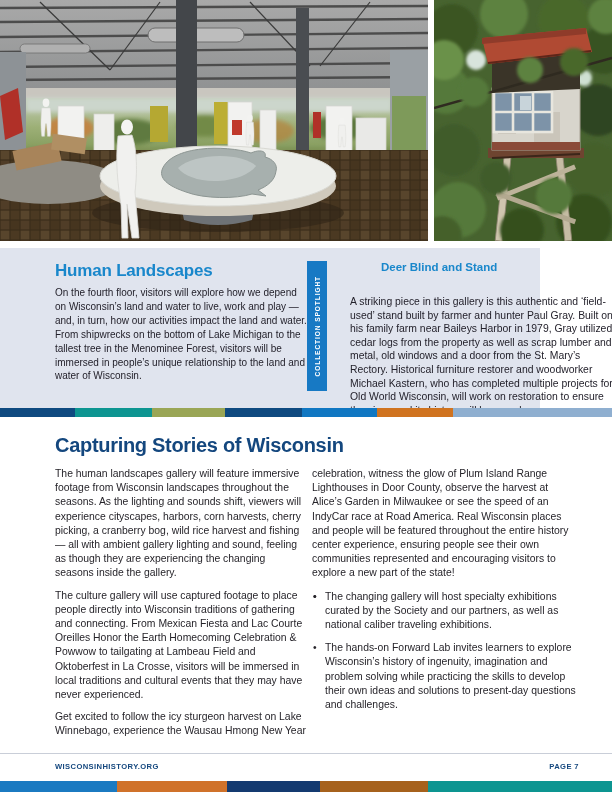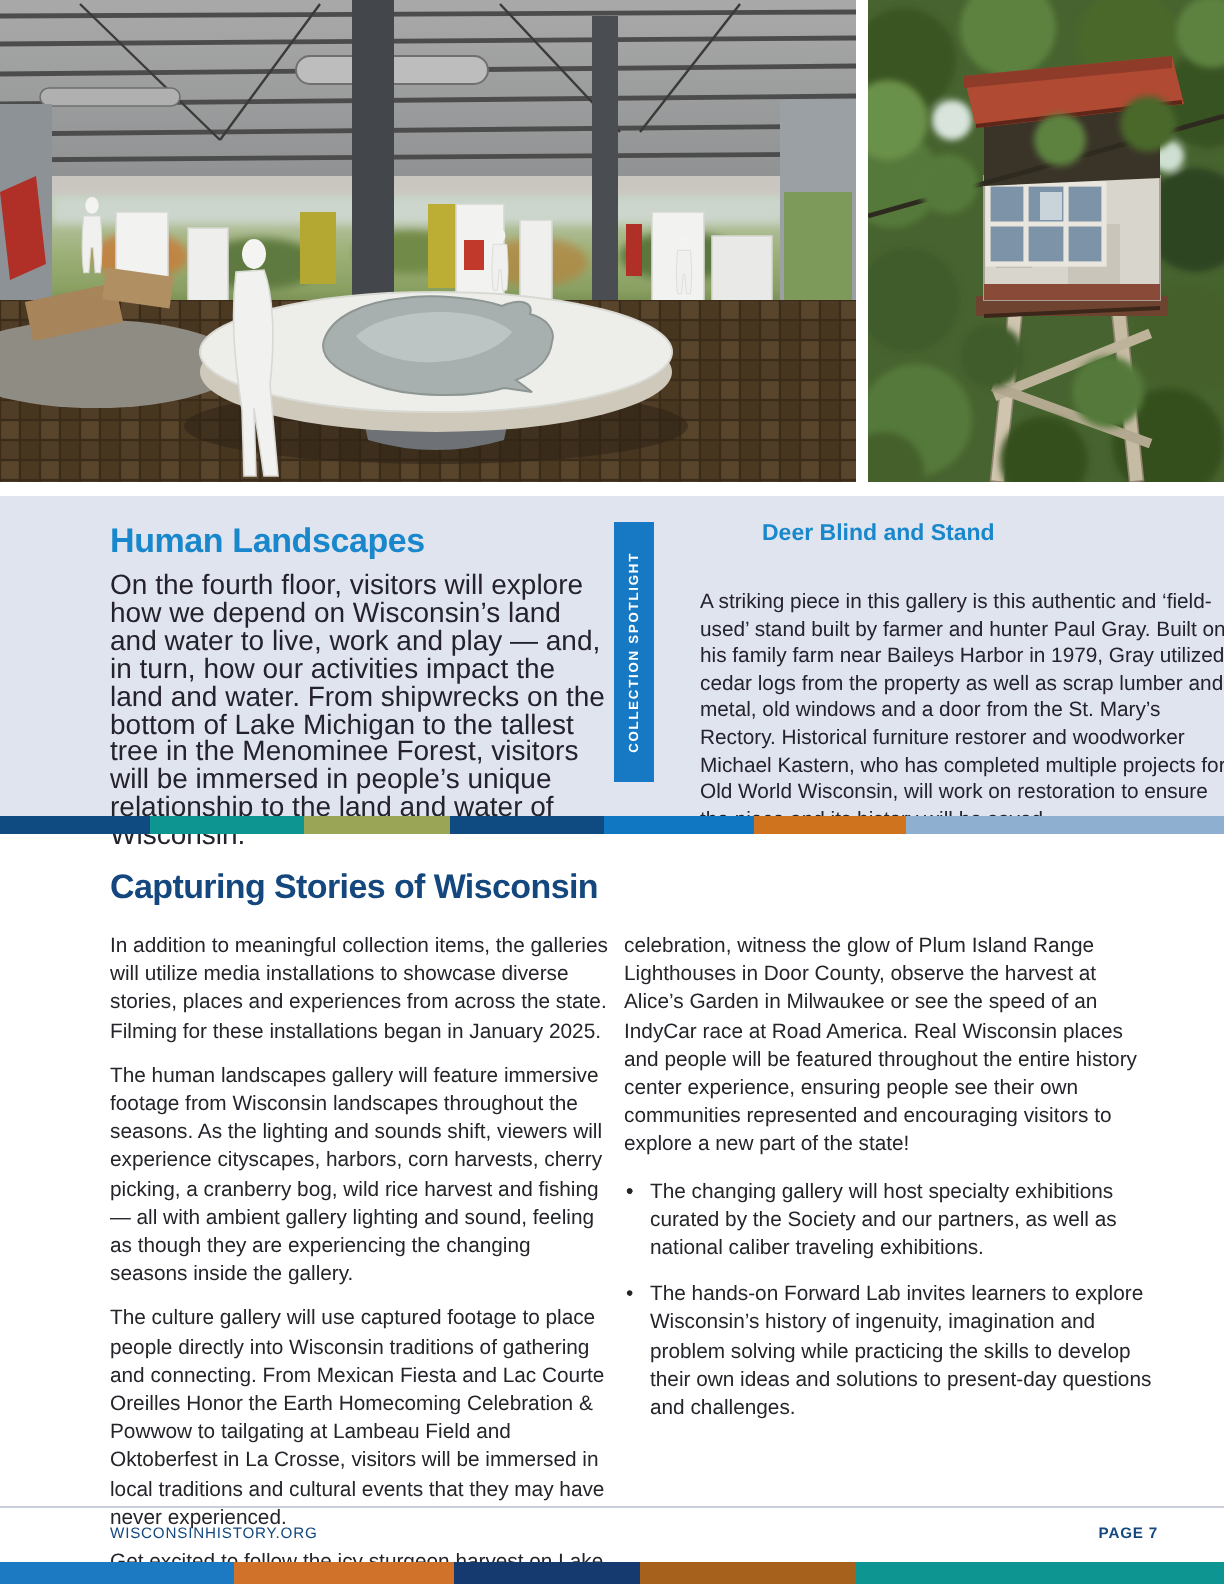--- a/index.html
+++ b/index.html
@@ -5,42 +5,42 @@
   html,body{margin:0;padding:0;background:#ffffff;}
   .page{
     position:relative;width:612px;height:792px;overflow:hidden;
     background:#ffffff;font-family:"Liberation Sans",sans-serif;
   }
   
   .photo-left{position:absolute;left:0;top:0;width:428px;height:241px;overflow:hidden;}
   .photo-right{position:absolute;left:434px;top:0;width:178px;height:241px;overflow:hidden;}
   .photo-left svg,.photo-right svg{display:block;}
   
-  .band{position:absolute;left:0;top:248px;width:612px;height:160px;background:#e0e4ee;}
+  .band{position:absolute;left:0;top:248px;width:540px;height:160px;background:#e0e4ee;}
   .hl-title{position:absolute;left:55px;top:13px;margin:0;font-size:17px;font-weight:bold;color:#1987cb;letter-spacing:-0.2px;}
-  .hl-body{position:absolute;left:55px;top:38px;width:252px;margin:0;font-size:14px;line-height:13.9px;color:#24222c;}
+  .hl-body{position:absolute;left:55px;top:38px;width:252px;margin:0;font-size:10px;line-height:13.9px;color:#24222c;}
   .spot-strip{position:absolute;left:307px;top:13px;width:20px;height:130px;background:#1779c4;display:flex;align-items:center;justify-content:center;}
   .spot-tag{writing-mode:vertical-rl;transform:rotate(180deg);color:#ffffff;font-size:6.6px;font-weight:bold;letter-spacing:0.9px;white-space:nowrap;}
   .spot-title{position:absolute;left:334px;top:13px;margin:0;font-size:11.5px;font-weight:bold;color:#1987cb;padding-left:47px;}
   .spot-body{position:absolute;left:334px;top:31px;width:266px;margin:16px;font-size:10.4px;line-height:13.6px;color:#24222c;}
   
   .divider{position:absolute;left:0;top:408px;width:612px;height:9px;display:flex;}
   .divider .seg{height:100%;}
   
-  .main-title{position:absolute;left:55px;top:434px;margin:0;font-size:17px;font-weight:bold;color:#14477e;letter-spacing:-0.3px;}
+  .main-title{position:absolute;left:55px;top:434px;margin:0;font-size:20px;font-weight:bold;color:#14477e;letter-spacing:-0.3px;}
   .col{position:absolute;top:467px;font-size:10.4px;line-height:14.2px;color:#26242a;}
   .col-1{left:55px;width:251px;}
   .col-2{left:312px;width:267px;}
   .col p{margin:0 0 8px 0;}
   .col ul{margin:4px 0 0 0;padding:0;list-style:none;}
   .col li{position:relative;padding-left:13px;margin-bottom:9px;}
   .col li .blt{position:absolute;left:1px;top:0;}
   
   .foot-rule{position:absolute;left:0;top:753px;width:612px;height:1px;background:#c9ced8;}
-  .foot-site{position:absolute;left:55px;top:762px;font-size:7.6px;font-weight:normal;color:#14477e;letter-spacing:0.4px;text-decoration:none;}
+  .foot-site{position:absolute;left:55px;top:762px;font-size:7.6px;font-weight:bold;color:#14477e;letter-spacing:0.4px;text-decoration:none;}
   .foot-page{position:absolute;right:33px;top:762px;font-size:7.6px;font-weight:bold;color:#14477e;letter-spacing:0.4px;text-align:center;}
   .foot-stripe{position:absolute;left:0;top:781px;width:612px;height:11px;display:flex;}
   .foot-stripe .seg{height:100%;}
 </style>
 </head>
 <body>
 
 <div class="page">
 
   <div class="photo-left" aria-label="rendering-of-museum-gallery-with-wisconsin-relief-map">
@@ -231,21 +231,20 @@
     <div class="seg" style="width: 73px; background: rgb(154, 166, 86);"></div>
     <div class="seg" style="width: 77px; background: rgb(15, 74, 128);"></div>
     <div class="seg" style="width: 75px; background: rgb(16, 119, 194);"></div>
     <div class="seg" style="width: 76px; background: rgb(208, 115, 31);"></div>
     <div class="seg" style="width: 159px; background: rgb(143, 175, 208);"></div>
   </div>
 
   <h1 class="main-title">Capturing Stories of Wisconsin</h1>
 
   <div class="col col-1">
-    <p>In addition to meaningful collection items, the galleries will utilize media installations to showcase diverse stories, places and experiences from across the state. Filming for these installations began in January 2025.</p>
     <p>The human landscapes gallery will feature immersive footage from Wisconsin landscapes throughout the seasons. As the lighting and sounds shift, viewers will experience cityscapes, harbors, corn harvests, cherry picking, a cranberry bog, wild rice harvest and fishing — all with ambient gallery lighting and sound, feeling as though they are experiencing the changing seasons inside the gallery.</p>
     <p>The culture gallery will use captured footage to place people directly into Wisconsin traditions of gathering and connecting. From Mexican Fiesta and Lac Courte Oreilles Honor the Earth Homecoming Celebration &amp; Powwow to tailgating at Lambeau Field and Oktoberfest in La Crosse, visitors will be immersed in local traditions and cultural events that they may have never experienced.</p>
     <p>Get excited to follow the icy sturgeon harvest on Lake Winnebago, experience the Wausau Hmong New Year</p>
   </div>
 
   <div class="col col-2">
     <p>celebration, witness the glow of Plum Island Range Lighthouses in Door County, observe the harvest at Alice’s Garden in Milwaukee or see the speed of an IndyCar race at Road America. Real Wisconsin places and people will be featured throughout the entire history center experience, ensuring people see their own communities represented and encouraging visitors to explore a new part of the state!</p>
     <ul>
       <li>
         <span class="blt">•</span>

